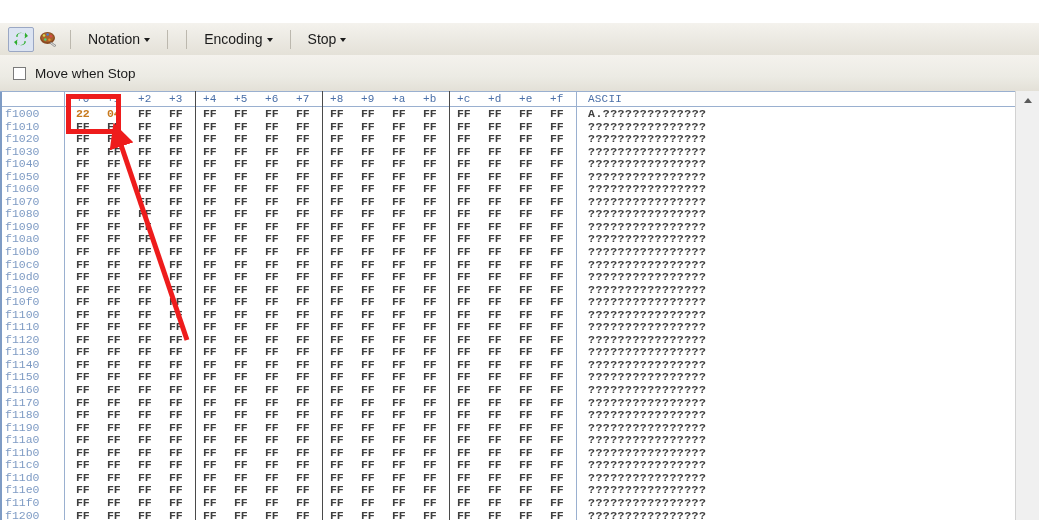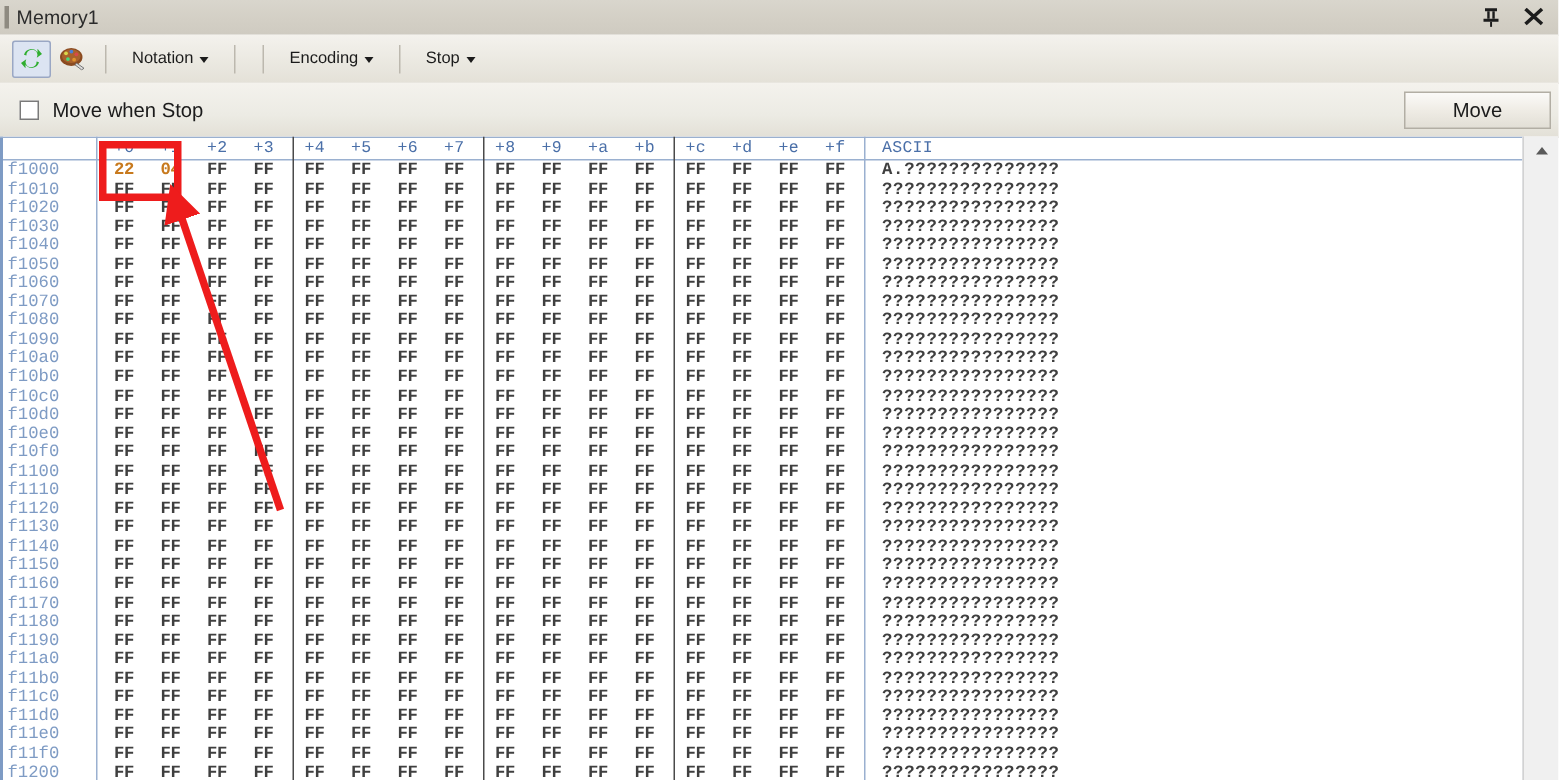--- a/index.html
+++ b/index.html
@@ -36,21 +36,21 @@
   }
   .tb-iconbtn{
     width:24px;height:23px;display:flex;align-items:center;justify-content:center;
   }
   .tb-iconbtn.pressed{
     border:1px solid #9aa7c4;background:#dce4f2;border-radius:2px;
   }
   .tb-sep{width:1px;height:19px;background:#bcb8ae;margin:0 8px;}
   .tb-menu{
     height:22px;display:flex;align-items:center;gap:4px;
-    padding:0 7px;font-size:11px;color:#1b1b1b;white-space:nowrap;
+    padding:0 7px;font-size:14px;color:#1b1b1b;white-space:nowrap;
   }
   .caret{
     width:0;height:0;border-left:3.5px solid transparent;border-right:3.5px solid transparent;
     border-top:4px solid #1b1b1b;display:inline-block;margin-top:2px;
   }
 
   
   .movebar{
     position:absolute;left:0;top:55px;width:1039px;height:36px;
     background:linear-gradient(to bottom,#f4f2ed 0%,#ecebe4 60%,#e3e0d7 100%);
@@ -128,42 +128,20 @@
     position:absolute;border:5px solid #ee1c1c;box-sizing:border-box;
     pointer-events:none;
   }
   .anno-arrow{position:absolute;left:0;top:0;width:1039px;height:520px;pointer-events:none;}
 </style>
 </head>
 <body>
 
 <div id="app">
 
-  <div class="titlebar">
-    <div class="tleft">
-      <div class="title-accent"></div>
-      <span class="title-text">Memory1</span>
-    </div>
-    <div class="tright">
-      <div class="winbtn">
-        <svg class="pin-svg" width="12" height="13" viewBox="0 0 12 13">
-          <rect x="2" y="0.5" width="8" height="2" fill="#1c1c1c"></rect>
-          <rect x="3.5" y="2.5" width="1.6" height="5" fill="#1c1c1c"></rect>
-          <rect x="6.9" y="2.5" width="1.6" height="5" fill="#1c1c1c"></rect>
-          <rect x="1" y="7.5" width="10" height="2" fill="#1c1c1c"></rect>
-          <rect x="5.4" y="9.5" width="1.3" height="3.4" fill="#1c1c1c"></rect>
-        </svg>
-      </div>
-      <div class="winbtn">
-        <svg class="close-svg" width="13" height="13" viewBox="0 0 13 13">
-          <path d="M1 1 L12 11 M12 1 L1 11" stroke="#1c1c1c" stroke-width="2.4" fill="none"></path>
-        </svg>
-      </div>
-    </div>
-  </div>
 
   <div class="toolbar">
     <div class="tb-iconbtn pressed">
       <svg width="16" height="16" viewBox="0 0 16 16">
         <path d="M3 5.5 A5 5 0 0 1 12 4 L12 1.5 L15 5 L11.5 7.5 L12 5.6 A3.6 3.6 0 0 0 4.6 6 Z" fill="#2fae2f"></path>
         <path d="M13 10.5 A5 5 0 0 1 4 12 L4 14.5 L1 11 L4.5 8.5 L4 10.4 A3.6 3.6 0 0 0 11.4 10 Z" fill="#2fae2f"></path>
       </svg>
     </div>
     <div class="tb-iconbtn">
       <svg width="18" height="16" viewBox="0 0 18 16">
@@ -192,21 +170,20 @@
     <div class="tb-menu">
       <span>Stop</span>
       <span class="caret"></span>
     </div>
   </div>
 
   <div class="movebar">
     <div class="chk"></div>
     <span class="chk-label">Move when Stop</span>
   </div>
-  <div class="move-btn">Move</div>
 
   <div class="hexview">
     <div class="hv-frame-l"></div>
     <div class="hv-topline"></div>
     <div class="hdr" id="hdr">
         <span class="cell" style="left: 74px;">+0</span>
         <span class="cell" style="left: 105px;">+1</span>
         <span class="cell" style="left: 136px;">+2</span>
         <span class="cell" style="left: 167px;">+3</span>
         <span class="cell" style="left: 201px;">+4</span>

